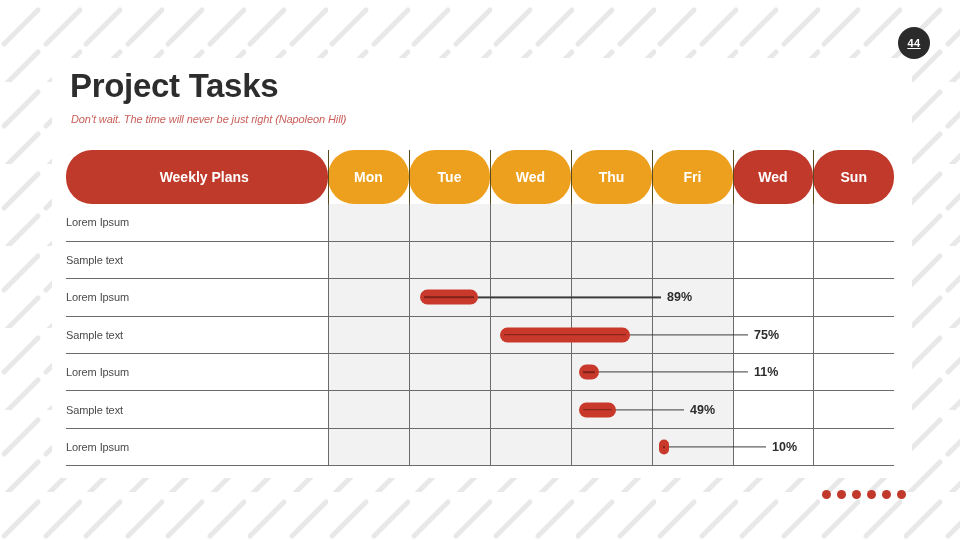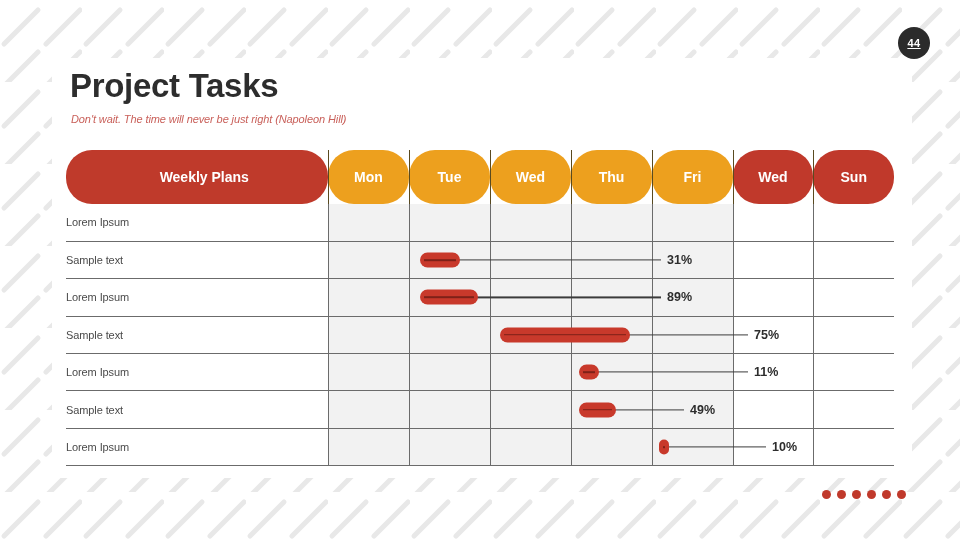--- a/index.html
+++ b/index.html
@@ -300,26 +300,20 @@
           <td class="day-cell"></td>
           <td class="day-cell"></td>
           <td class="day-cell"></td>
           <td class="weekend-cell"></td>
           <td class="weekend-cell last"></td>
         </tr>
       </tbody>
     </table>
 
     <div id="bars-layer">
-        <div class="bar-row" style="top: 37.4px;">
-          <div class="leader" style="left: 374px; width: 221px;"></div>
-          <div class="bar" style="left: 354px; width: 40px; background: rgb(200, 57, 43);"></div>
-          <div class="bar-core" style="left: 358px; width: 32px;"></div>
-          <div class="pct" style="left: 601px;">31%</div>
-        </div>
         <div class="bar-row" style="top: 74.8px;">
           <div class="leader" style="left: 383px; width: 212px;"></div>
           <div class="bar" style="left: 354px; width: 58px; background: rgb(200, 57, 43);"></div>
           <div class="bar-core" style="left: 358px; width: 50px;"></div>
           <div class="pct" style="left: 601px;">89%</div>
         </div>
         <div class="bar-row" style="top: 112.2px;">
           <div class="leader" style="left: 499px; width: 183px;"></div>
           <div class="bar" style="left: 434px; width: 130px; background: rgb(200, 57, 43);"></div>
           <div class="bar-core" style="left: 438px; width: 122px;"></div>

